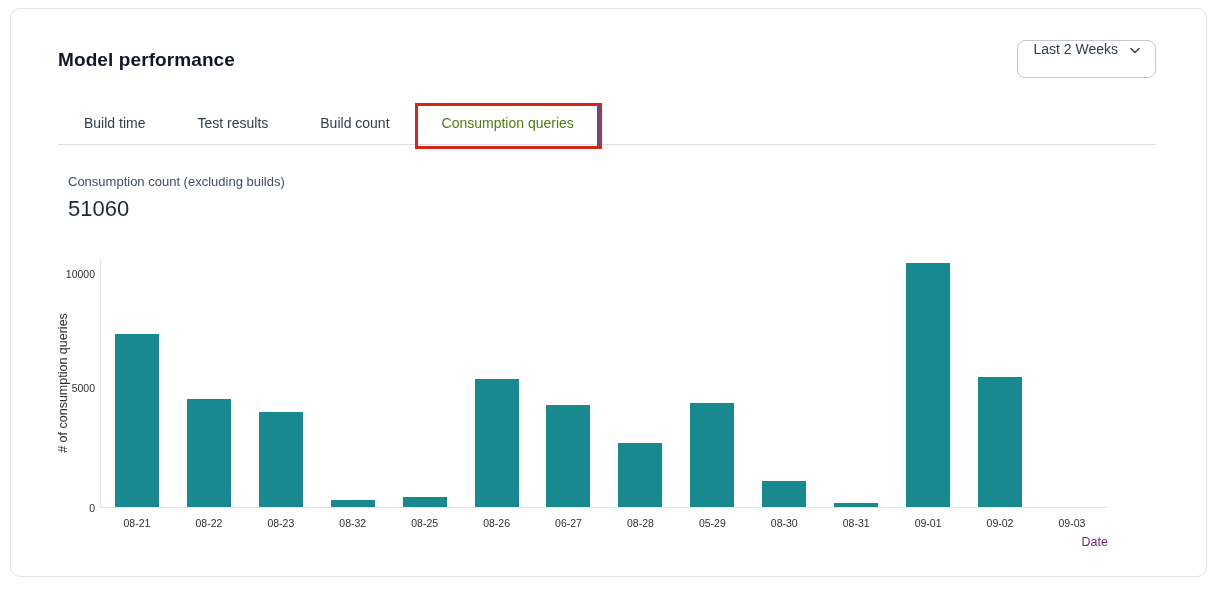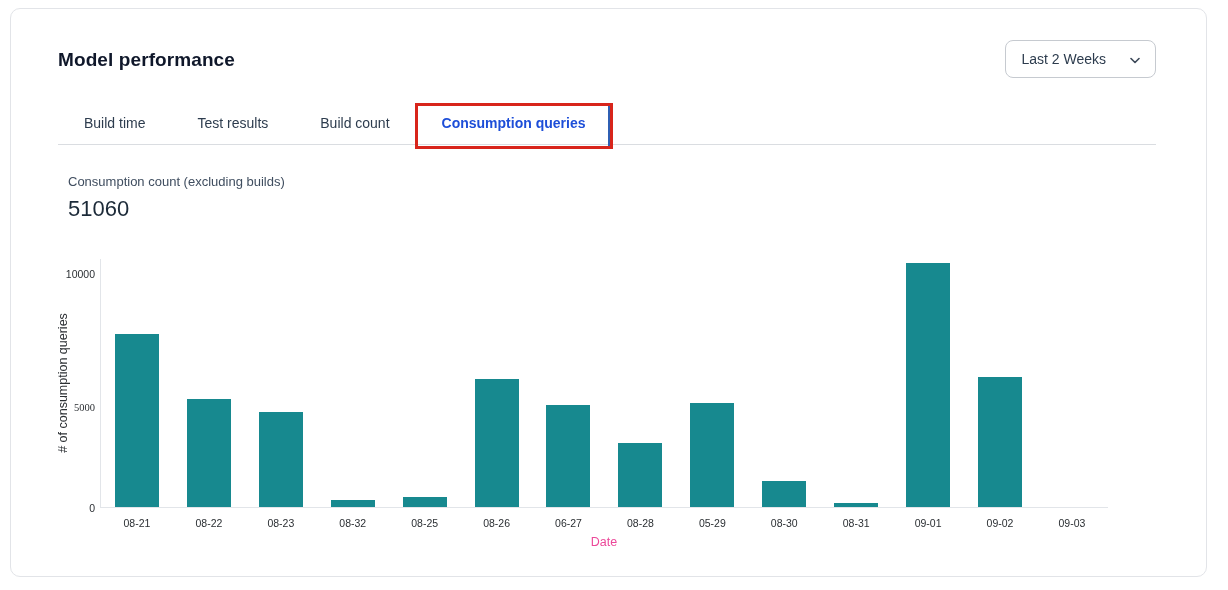--- a/index.html
+++ b/index.html
@@ -7,29 +7,29 @@
     font-family: "Liberation Sans", "DejaVu Sans", sans-serif; }
   .page { position: relative; width: 1228px; height: 590px; background: #ffffff; }
 
   .card { position: absolute; left: 10px; top: 8px; width: 1197px; height: 569px;
     background: #ffffff; border: 1px solid #e2e4e8; border-radius: 10px; }
 
   .card-header { display: flex; justify-content: space-between; align-items: flex-start;
     padding: 31px 50px 0 47px; }
   .page-title { font-size: 19px; font-weight: 600; color: #0f172a; margin-top: 9px; letter-spacing: .1px; }
 
-  .range-select { display: flex; align-items: center; gap: 24px; height: 38px;
+  .range-select { display: flex; align-items: flex-start; gap: 12px; height: 38px;
     padding: 0 15px; background: #ffffff; border: 1px solid #c6cad0; border-radius: 8px;
     font-family: inherit; font-size: 14px; color: #2d3c4e; cursor: pointer; }
   .chev { display: inline-block; }
 
   .tabs { display: flex; margin: 26px 50px 0 47px; border-bottom: 1px solid #dadde1; }
   .tab { position: relative; background: none; border: none; cursor: pointer;
     font-family: inherit; font-size: 14px; color: #2d3c4e; padding: 11px 26px 13px; }
-  .tab.active .tab-label { color: #1d4ed8; font-weight: 700; }
+  .tab.active .tab-label { color: #4d7c0f; font-weight: 400; }
   .annotation { position: absolute; left: -1px; right: -2px; top: -1px; bottom: -5px;
     border: 3px solid #d8251b; pointer-events: none; z-index: 3; }
   .focus-sliver { position: absolute; top: 0; bottom: 0; right: 0; width: 2px; background: #2f5fb3; }
 
   .metric { margin: 28px 0 0 57px; }
   .metric-label { font-size: 13px; color: #3f4d5f; line-height: 17px; }
   .metric-value { font-size: 22px; font-weight: 500; color: #1c2a38; line-height: 27px; margin-top: 5px; }
 
   .chart { position: relative; margin-top: 37px; height: 305px; }
   .y-axis-title { position: absolute; left: 52px; top: 124px;
@@ -39,21 +39,21 @@
   .ytick { position: absolute; right: 5px; font-size: 10.5px; color: #2b2f33; line-height: 12px; text-align: right; }
   .plot { position: absolute; left: 89px; top: 0; width: 1008px; height: 249px;
     border-left: 1px solid #e2e5e9; border-bottom: 1px solid #e2e5e9;
     display: flex; align-items: flex-end; }
   .slot { position: relative; flex: 1 1 0; height: 100%;
     display: flex; align-items: flex-end; justify-content: center; }
   .bar { width: 44px; }
   .xlabel { position: absolute; top: calc(100% + 10px); left: 0; right: 0;
     text-align: center; font-size: 10.5px; color: #2b2f33; }
   .x-axis-title { position: absolute; left: 89px; width: 1008px; top: 276px;
-    text-align: center; font-size: 12.5px; color: #ec4899; }
+    text-align: right; font-size: 12.5px; color: #701a75; }
 </style>
 </head>
 <body>
 
 <div class="page">
   <div class="card">
 
     <div class="card-header">
       <div class="page-title">Model performance</div>
       <button class="range-select">
@@ -86,21 +86,21 @@
 
     <div class="metric">
       <div class="metric-label">Consumption count (excluding builds)</div>
       <div class="metric-value">51060</div>
     </div>
 
     <div class="chart">
       <div class="y-axis-title"># of consumption queries</div>
       <div class="yticks">
           <div class="ytick" style="bottom: -6px;">0</div>
-          <div class="ytick" style="bottom: 94px; font-family: Liberation Serif, serif;">5000</div>
+          <div class="ytick" style="bottom: 114px;">5000</div>
           <div class="ytick" style="bottom: 227.803px;">10000</div>
         </div>
       <div class="plot">
           <div class="slot">
             <div class="bar" style="height: 173px; background: rgb(23, 137, 143);"></div>
             <div class="xlabel">08-21</div>
           </div>
           <div class="slot">
             <div class="bar" style="height: 108px; background: rgb(23, 137, 143);"></div>
             <div class="xlabel">08-22</div>

